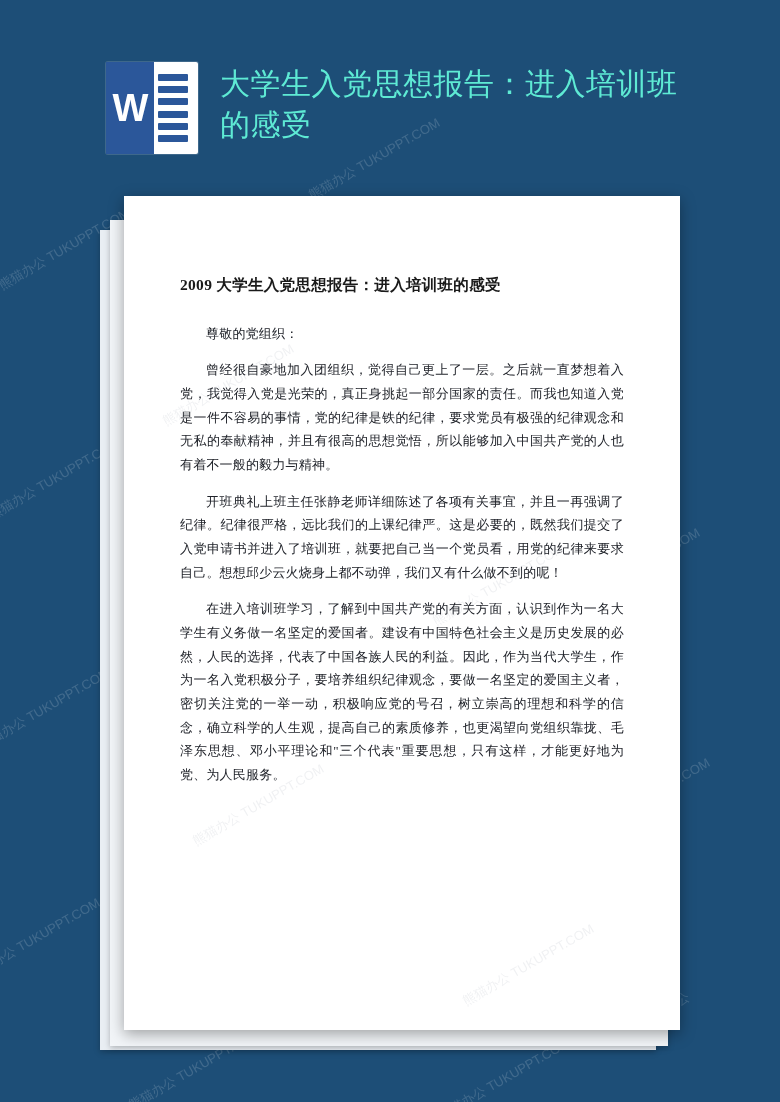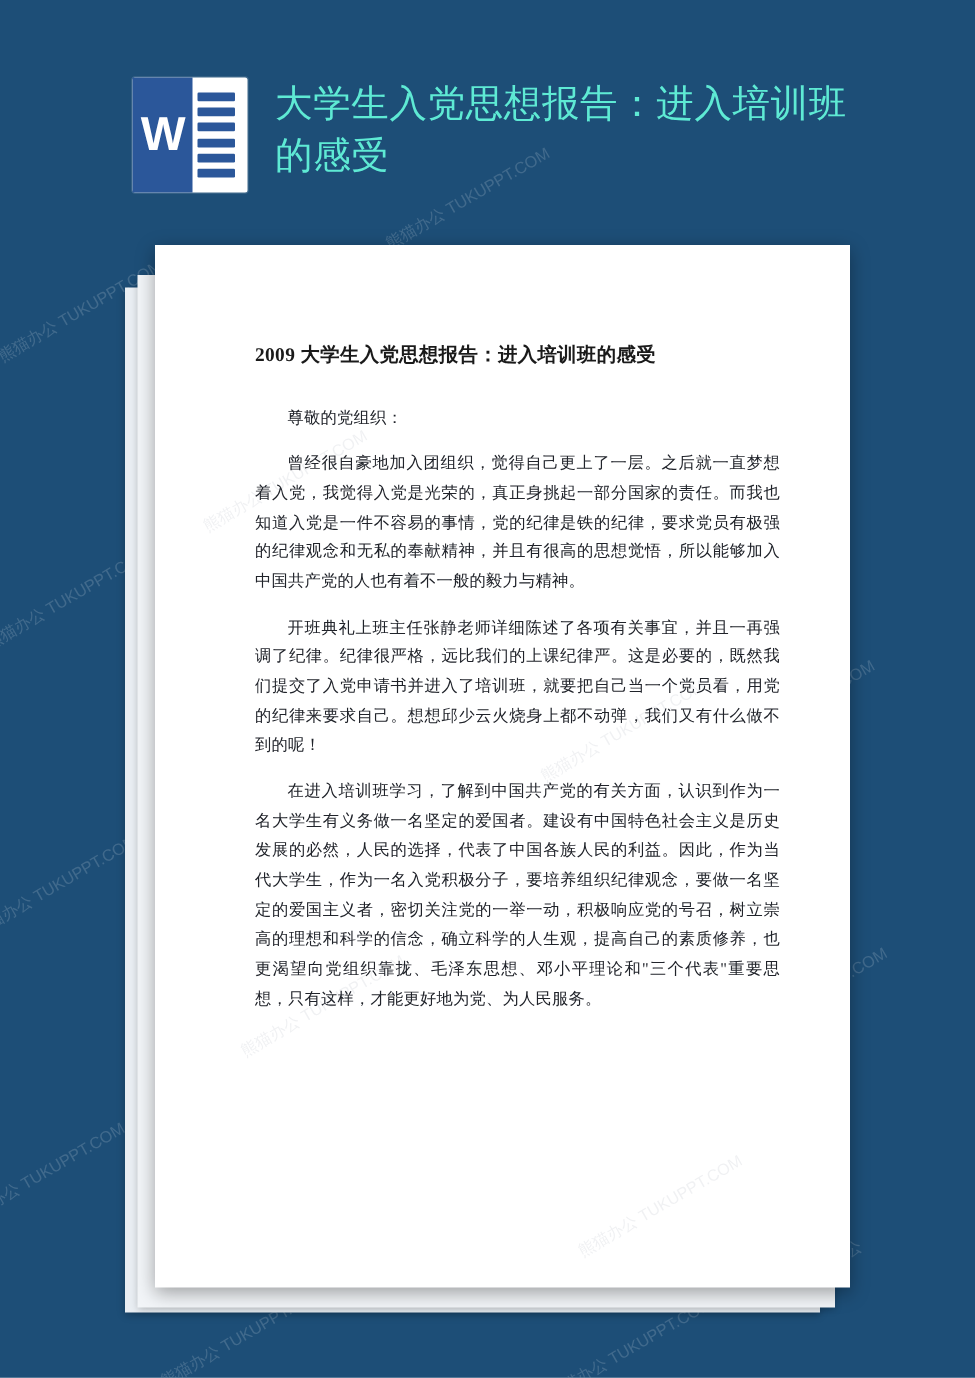--- a/index.html
+++ b/index.html
@@ -113,21 +113,21 @@
     position: absolute;
     left: 24px;
     top: 0px;
     width: 556px;
     height: 834px;
     background: #ffffff;
     box-shadow: 0 4px 14px rgba(0,0,0,0.35);
     overflow: hidden;
   }
   .doc-inner {
-    padding: 78px 56px 20px 80px;
+    padding: 78px 56px 20px 56px;
     color: #1a1a1a;
   }
   .doc-title {
     font-family: "Liberation Serif", serif;
     font-weight: bold;
     font-size: 15.5px;
     line-height: 1.4;
     margin: 0 0 26px 0;
     letter-spacing: 0.3px;
   }

